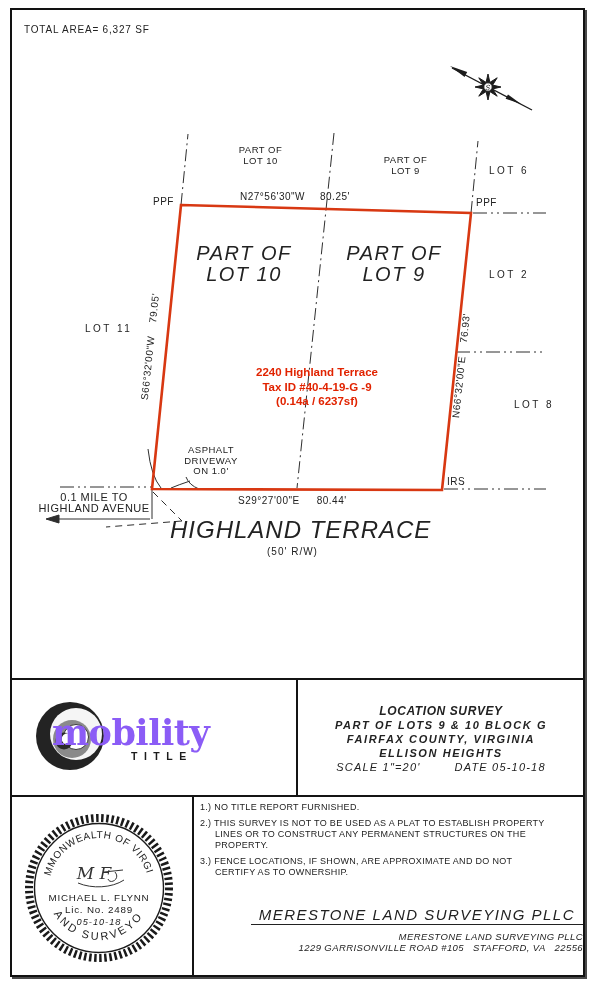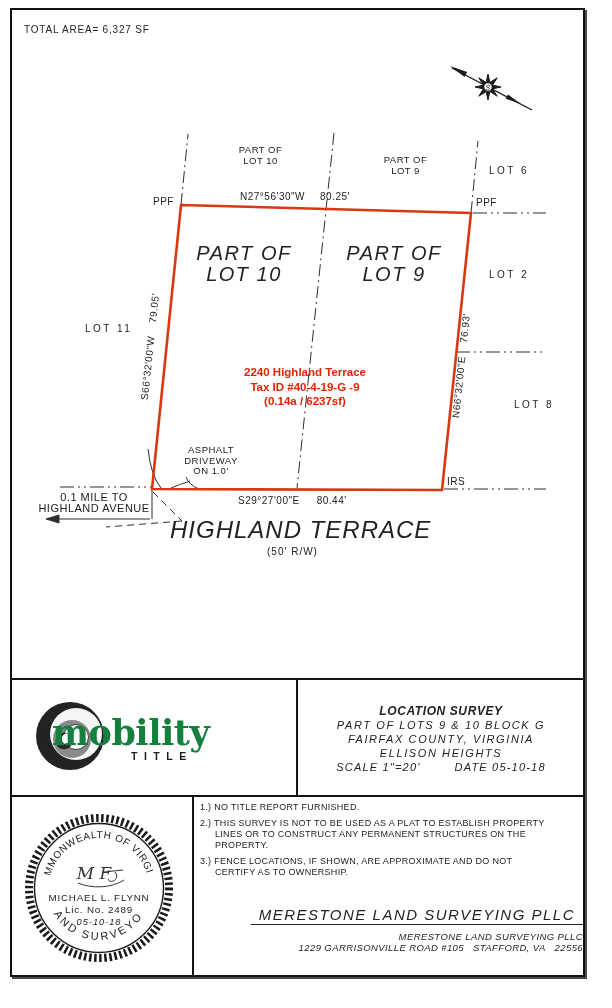--- a/index.html
+++ b/index.html
@@ -27,37 +27,37 @@
   #lot6{left:489px;top:165px;letter-spacing:2.5px;}
   #lot7{left:489px;top:269px;letter-spacing:2.5px;}
   #lot8{left:493px;top:399px;letter-spacing:2.5px;margin-left:21px;}
   #lot11{left:85px;top:323px;letter-spacing:2.5px;}
   .pairs{display:flex;align-items:baseline;}
   #bearing-top{left:240px;top:191px;gap:15px;}
   #bearing-bottom{left:238px;top:495px;gap:17px;}
   .biglot{font-size:20px;font-style:italic;line-height:20.5px;letter-spacing:1.5px;font-weight:500;}
   #big10{left:178px;top:243px;width:132px;}
   #big9{left:328px;top:243px;width:132px;}
-  #addr-red{left:210px;top:365px;width:190px;font-size:11.5px;font-weight:bold;
+  #addr-red{left:222px;top:365px;width:190px;font-size:11.5px;font-weight:bold;
             line-height:14.6px;color:#e12300;letter-spacing:0;white-space:normal;}
   .rot{transform:rotate(-84deg);display:flex;justify-content:center;gap:13px;align-items:baseline;}
   #bearing-left-rot{left:75px;top:341px;width:150px;}
   #bearing-right-rot{left:386px;top:360px;width:150px;}
   #driveway-note{left:168px;top:445px;width:86px;font-size:9.5px;line-height:10.5px;}
   #mile-note{left:38px;top:492px;width:112px;font-size:11px;line-height:10.5px;}
   #street-name{left:170px;top:516px;width:245px;font-size:24px;font-style:italic;letter-spacing:1px;}
   #street-rw{left:230px;top:546px;width:125px;letter-spacing:1px;}
   
   #logo-svg{left:34px;top:700px;z-index:2;}
   #logo-word{left:52px;top:712px;z-index:3;font-family:"DejaVu Serif",serif;font-weight:bold;
-             font-size:35px;color:#15803d;letter-spacing:-.5px;}
+             font-size:35px;color:#8b5cf6;letter-spacing:-.5px;}
   #logo-sub{left:131px;top:750px;z-index:3;font-size:10.5px;font-weight:bold;letter-spacing:6.5px;color:#1c1c1c;}
   #titleblock{left:299px;top:704px;width:284px;z-index:2;font-style:italic;text-align:center;}
   #tb-title{font-size:12px;font-weight:bold;letter-spacing:.6px;line-height:14px;}
-  .tb-line{font-size:11px;letter-spacing:1.6px;line-height:14px;white-space:nowrap;}
+  .tb-line{font-size:11px;letter-spacing:1.6px;line-height:14px;white-space:nowrap;font-weight:bold;}
   #tb-scaledate{display:flex;justify-content:center;gap:34px;font-size:11px;letter-spacing:1.2px;line-height:14px;}
   
   #seal-svg{left:20px;top:809px;z-index:2;}
   #notes{left:200px;top:802px;width:352px;z-index:2;font-size:9px;
          letter-spacing:.3px;line-height:11px;}
   .note{padding-left:15px;text-indent:-15px;margin-bottom:5px;}
   #company{left:193px;top:906px;width:390px;z-index:2;font-style:italic;text-align:right;}
   #co-heading{display:inline-block;font-size:15px;letter-spacing:1.5px;
               border-bottom:1.5px solid #222;padding:0 8px 1px 8px;white-space:nowrap;}
   #co-services{font-size:9.5px;font-weight:bold;letter-spacing:.6px;margin-top:2px;}

